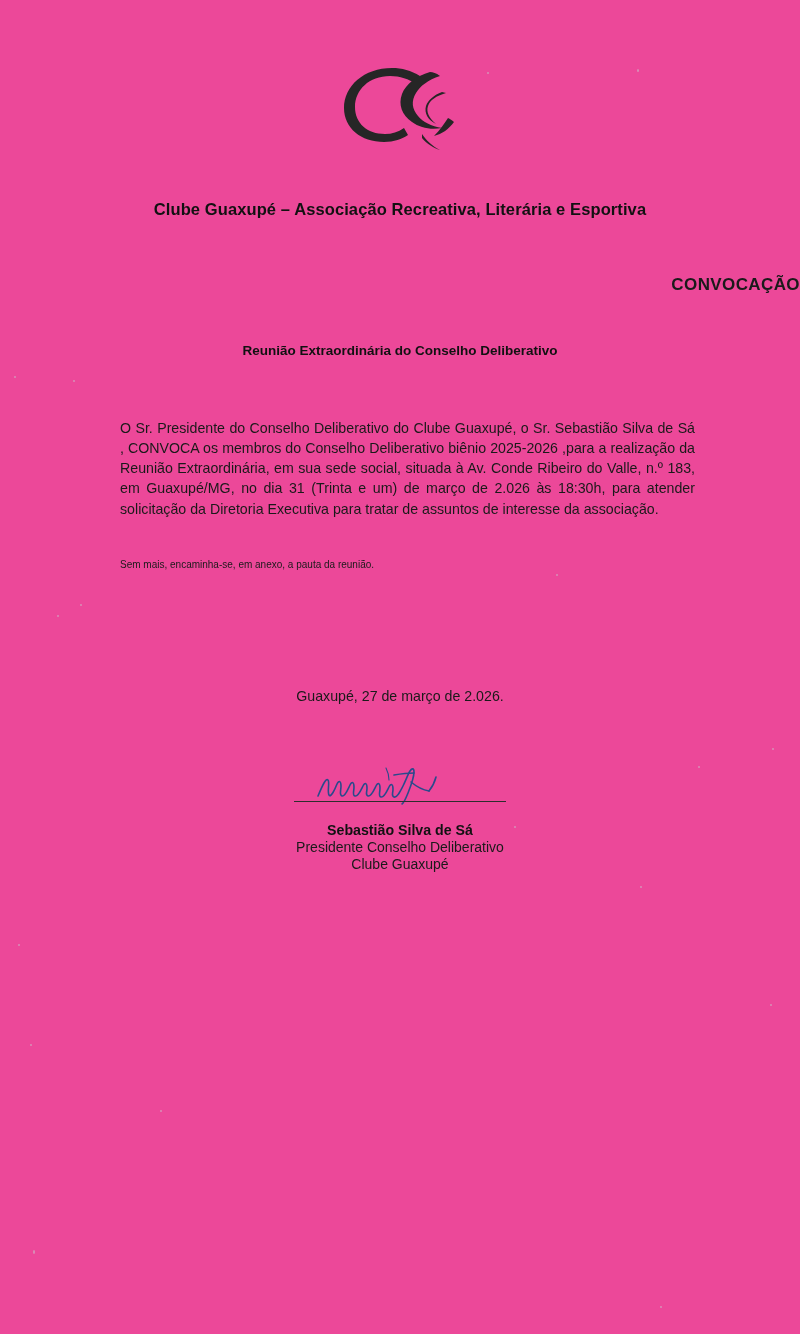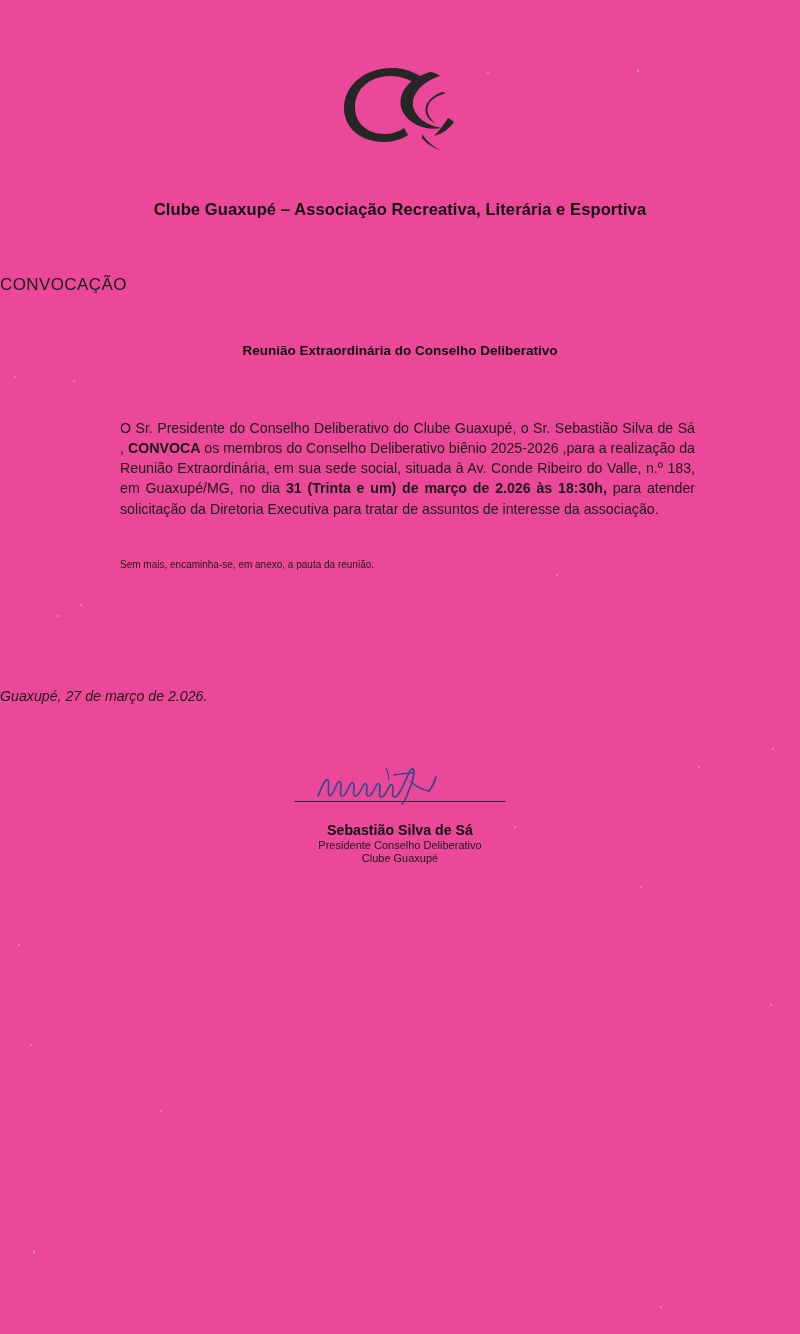--- a/index.html
+++ b/index.html
@@ -51,23 +51,23 @@
     font-weight: bold;
     letter-spacing: .1px;
     color: #111;
   }
 
   .doc-type {
     position: absolute;
     left: 0;
     right: 0;
     top: 275px;
-    text-align: left;
+    text-align: right;
     font-size: 17px;
-    font-weight: normal;
+    font-weight: bold;
     letter-spacing: .4px;
     color: #1a1a1a;
   }
 
   .meeting-subtitle {
     position: absolute;
     left: 0;
     right: 0;
     top: 343px;
     text-align: center;
@@ -79,41 +79,40 @@
   .body-block {
     position: absolute;
     left: 120px;
     width: 575px;
     top: 418px;
     font-size: 14.2px;
     line-height: 1.42;
     text-align: justify;
     color: #1a1a1a;
   }
-  .body-block b { font-weight: bold; }
+  .body-block b { font-weight: normal; }
 
   .closing {
     position: absolute;
     left: 120px;
     width: 575px;
     top: 558px;
     font-size: 10px;
     line-height: 1.42;
     color: #1a1a1a;
   }
 
   .place-date {
     position: absolute;
     left: 0;
     right: 0;
     top: 688px;
-    text-align: left;
+    text-align: center;
     font-size: 14.2px;
     color: #1a1a1a;
-    font-style: italic;
   }
 
   .signature-area {
     position: absolute;
     left: 0;
     right: 0;
     top: 762px;
     text-align: center;
   }
   .sig-svg-holder {
@@ -136,21 +135,21 @@
   }
   .sig-name {
     font-size: 14.2px;
     font-weight: bold;
     color: #111;
     margin-top: 18px;
     position: relative;
     top: -7px;
   }
   .sig-role, .sig-org {
-    font-size: 11px;
+    font-size: 14px;
     color: #1a1a1a;
     position: relative;
     top: -6px;
   }
   .sig-org { top: -5px; }
 </style>
 </head>
 <body>
 
 <div class="page">

